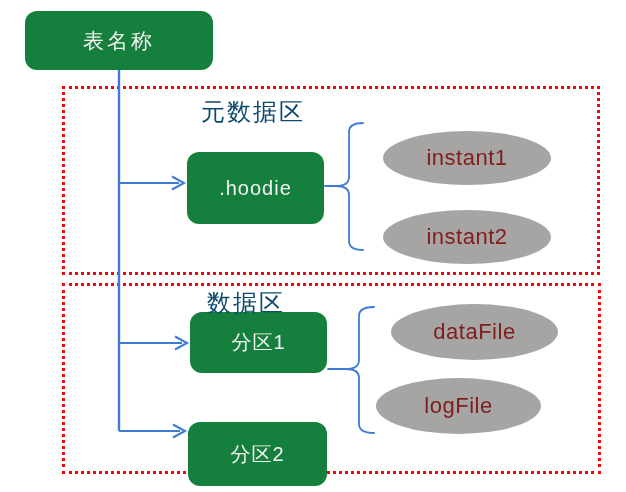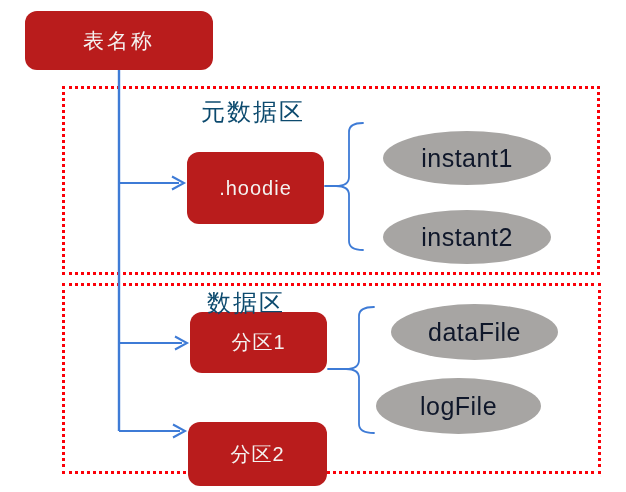--- a/index.html
+++ b/index.html
@@ -3,30 +3,30 @@
 <meta charset="utf-8">
 <style>
   html,body{margin:0;padding:0;background:#ffffff;}
   .canvas{
     position:relative;width:626px;height:492px;background:#ffffff;
     overflow:hidden;font-family:"Liberation Sans","DejaVu Sans",sans-serif;
   }
   .connectors{position:absolute;left:0;top:0;width:626px;height:492px;z-index:1;}
   .node{
     position:absolute;display:flex;align-items:center;justify-content:center;
-    background:#b91c1c;color:#f4f2f0;border-radius:12px;z-index:2;
+    background:#15803d;color:#f4f2f0;border-radius:12px;z-index:2;
     font-size:20px;letter-spacing:1px;
   }
   .root{left:25px;top:11px;width:188px;height:59px;font-size:21px;letter-spacing:3px;}
   .hoodie{left:187px;top:152px;width:137px;height:72px;}
   .part1{left:190px;top:312px;width:137px;height:61px;}
   .part2{left:188px;top:397px;width:139px;height:64px;margin-top:25px;}
   .ellipse{
     position:absolute;display:flex;align-items:center;justify-content:center;
-    background:#a7a5a3;color:#0f172a;border-radius:50%;z-index:2;font-size:25px;
+    background:#a7a5a3;color:#7f1d1d;border-radius:50%;z-index:2;font-size:22px;
     letter-spacing:0.5px;
   }
   .instant1{left:383px;top:131px;width:168px;height:54px;}
   .instant2{left:383px;top:210px;width:168px;height:54px;}
   .datafile{left:391px;top:304px;width:167px;height:56px;}
   .logfile{left:376px;top:378px;width:165px;height:56px;}
   .region{position:absolute;border:3px dotted #fb0008;z-index:0;background:transparent;}
   .region-meta{left:62px;top:86px;width:532px;height:183px;}
   .region-data{left:62px;top:283px;width:533px;height:185px;}
   .region-label{

